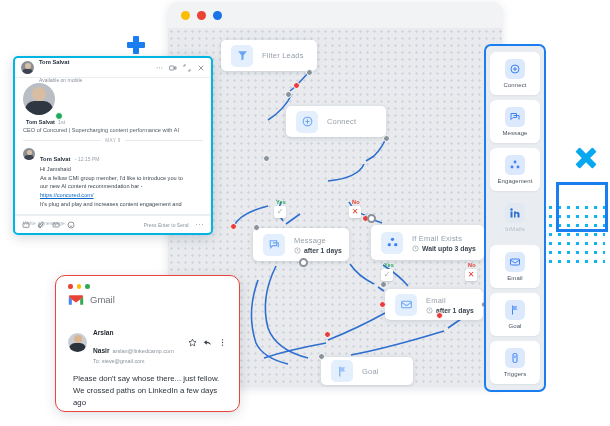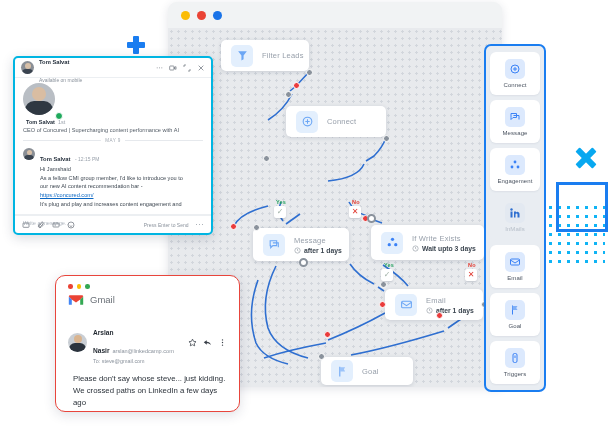--- a/index.html
+++ b/index.html
@@ -55,21 +55,21 @@
   .node .nicon{
     width:22px;height:22px;border-radius:5px;background:#e3effd;
     display:flex;align-items:center;justify-content:center;flex:0 0 auto;
   }
   .node .nicon svg{width:13px;height:13px;}
   .node .ntext{display:flex;flex-direction:column;gap:2px;min-width:0;}
   .node .ntitle{font-size:7.5px;color:#98a0ab;letter-spacing:.2px;white-space:nowrap;}
   .node .nsub{font-size:6.8px;color:#3c4650;font-weight:bold;display:flex;align-items:center;gap:3px;white-space:nowrap;}
   .node .nsub svg{width:7px;height:7px;flex:0 0 auto;}
 
-  .n-filter{left:53px;top:12px;width:88px;height:31px;}
+  .n-filter{left:53px;top:12px;width:96px;height:31px;}
   .n-connect{left:118px;top:78px;width:100px;height:31px;}
   .n-ifconn{left:100px;top:135px;width:108px;height:35px;}
   .n-message{left:85px;top:200px;width:96px;height:33px;}
   .n-ifemail{left:203px;top:197px;width:113px;height:35px;}
   .n-email{left:217px;top:261px;width:98px;height:31px;}
   .n-goal{left:153px;top:329px;width:92px;height:28px;}
 
   
   .handle{position:absolute;width:7px;height:7px;border-radius:50%;background:#8a929c;border:1.5px solid #fff;box-sizing:border-box;}
   .handle.ring{background:#fff;border:2px solid #8a929c;width:9px;height:9px;}
@@ -259,21 +259,21 @@
 
       <div class="node n-ifemail">
         <span class="nicon">
           <svg viewBox="0 0 24 24" fill="#3b82f6">
               <circle cx="12" cy="6" r="3"></circle>
               <circle cx="6" cy="16" r="3"></circle>
               <circle cx="18" cy="16" r="3"></circle>
             </svg>
         </span>
         <span class="ntext">
-          <span class="ntitle">If Write Exists</span>
+          <span class="ntitle">If Email Exists</span>
           <span class="nsub">
             <svg viewBox="0 0 24 24" fill="none" stroke="#8a929c" stroke-width="2">
                 <circle cx="12" cy="12" r="9"></circle>
                 <path d="M12 7v5l3 2"></path>
               </svg>
             <span>Wait upto 3 days</span>
           </span>
         </span>
       </div>
 
@@ -533,19 +533,19 @@
           </svg>
         <svg viewBox="0 0 24 24" fill="#3a4049">
             <circle cx="12" cy="5" r="1.8"></circle>
             <circle cx="12" cy="12" r="1.8"></circle>
             <circle cx="12" cy="19" r="1.8"></circle>
           </svg>
       </span>
     </div>
 
     <div class="gm-body">
-      <div>Please don't say whose steve... just kidding.</div>
+      <div>Please don't say whose there... just fellow.</div>
       <div>We crossed paths on LinkedIn a few days ago</div>
 
     </div>
   </div>
 
 </div>
 
 </body></html>

